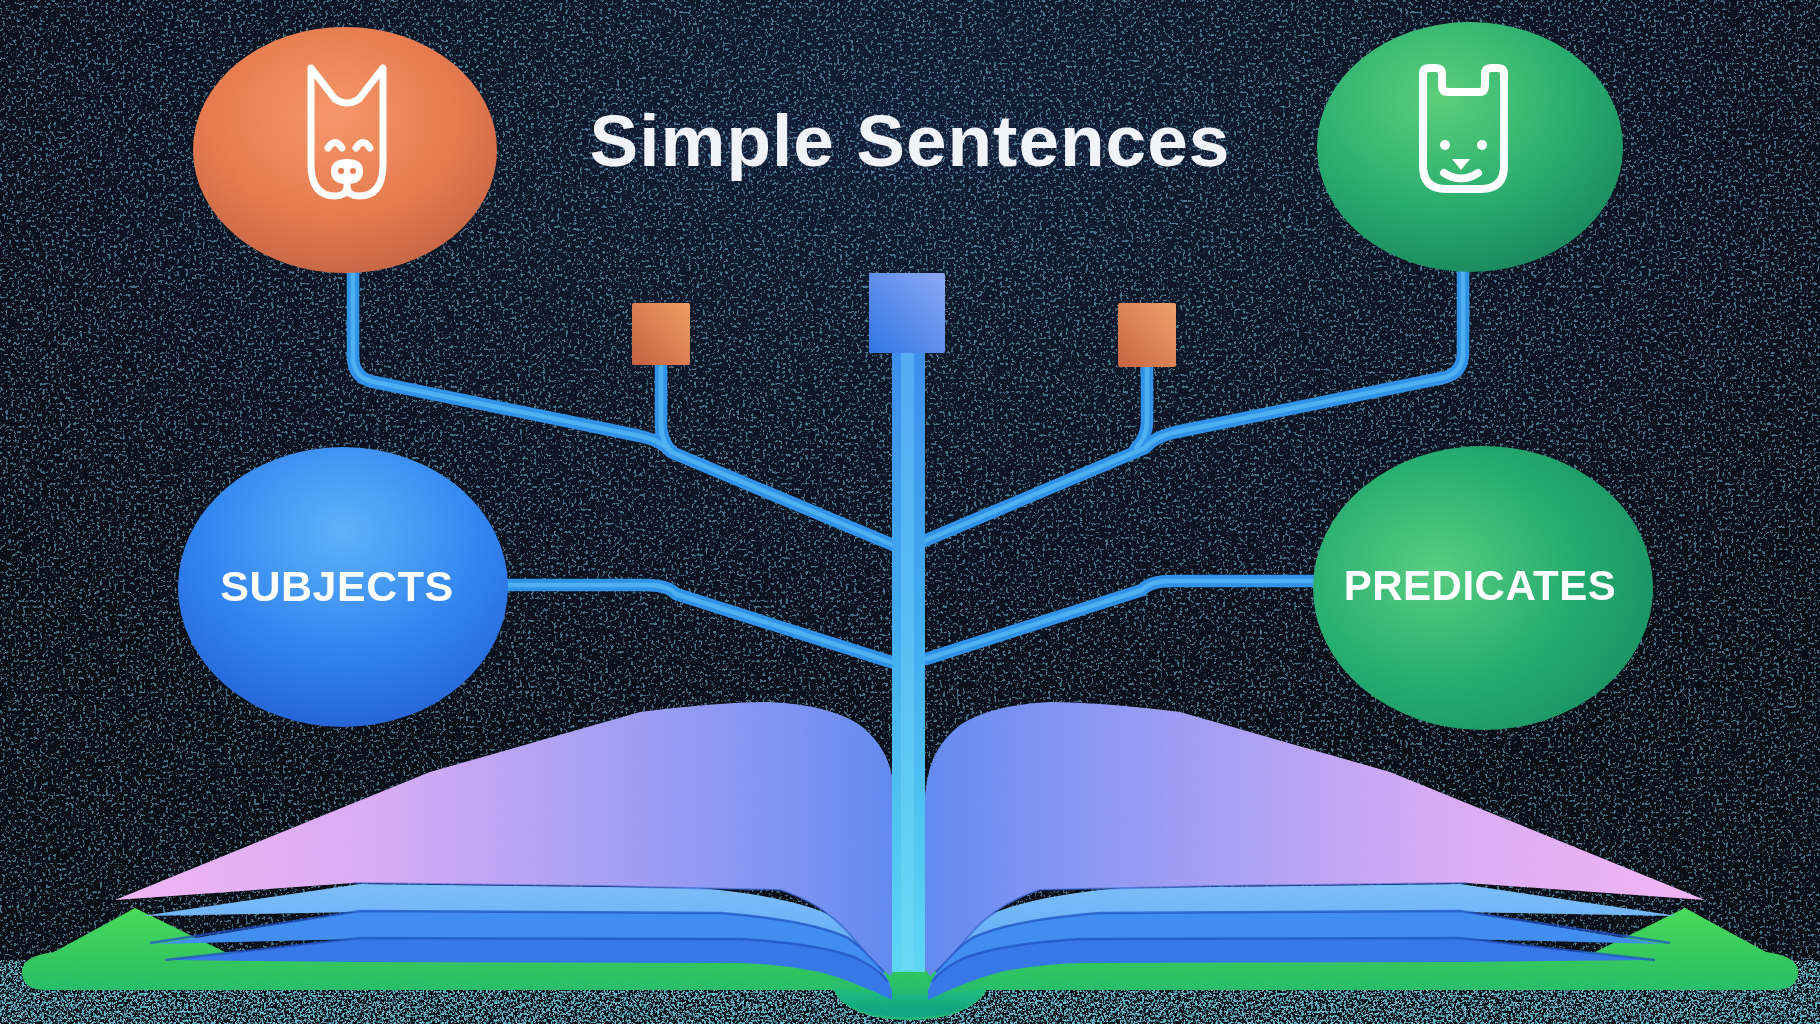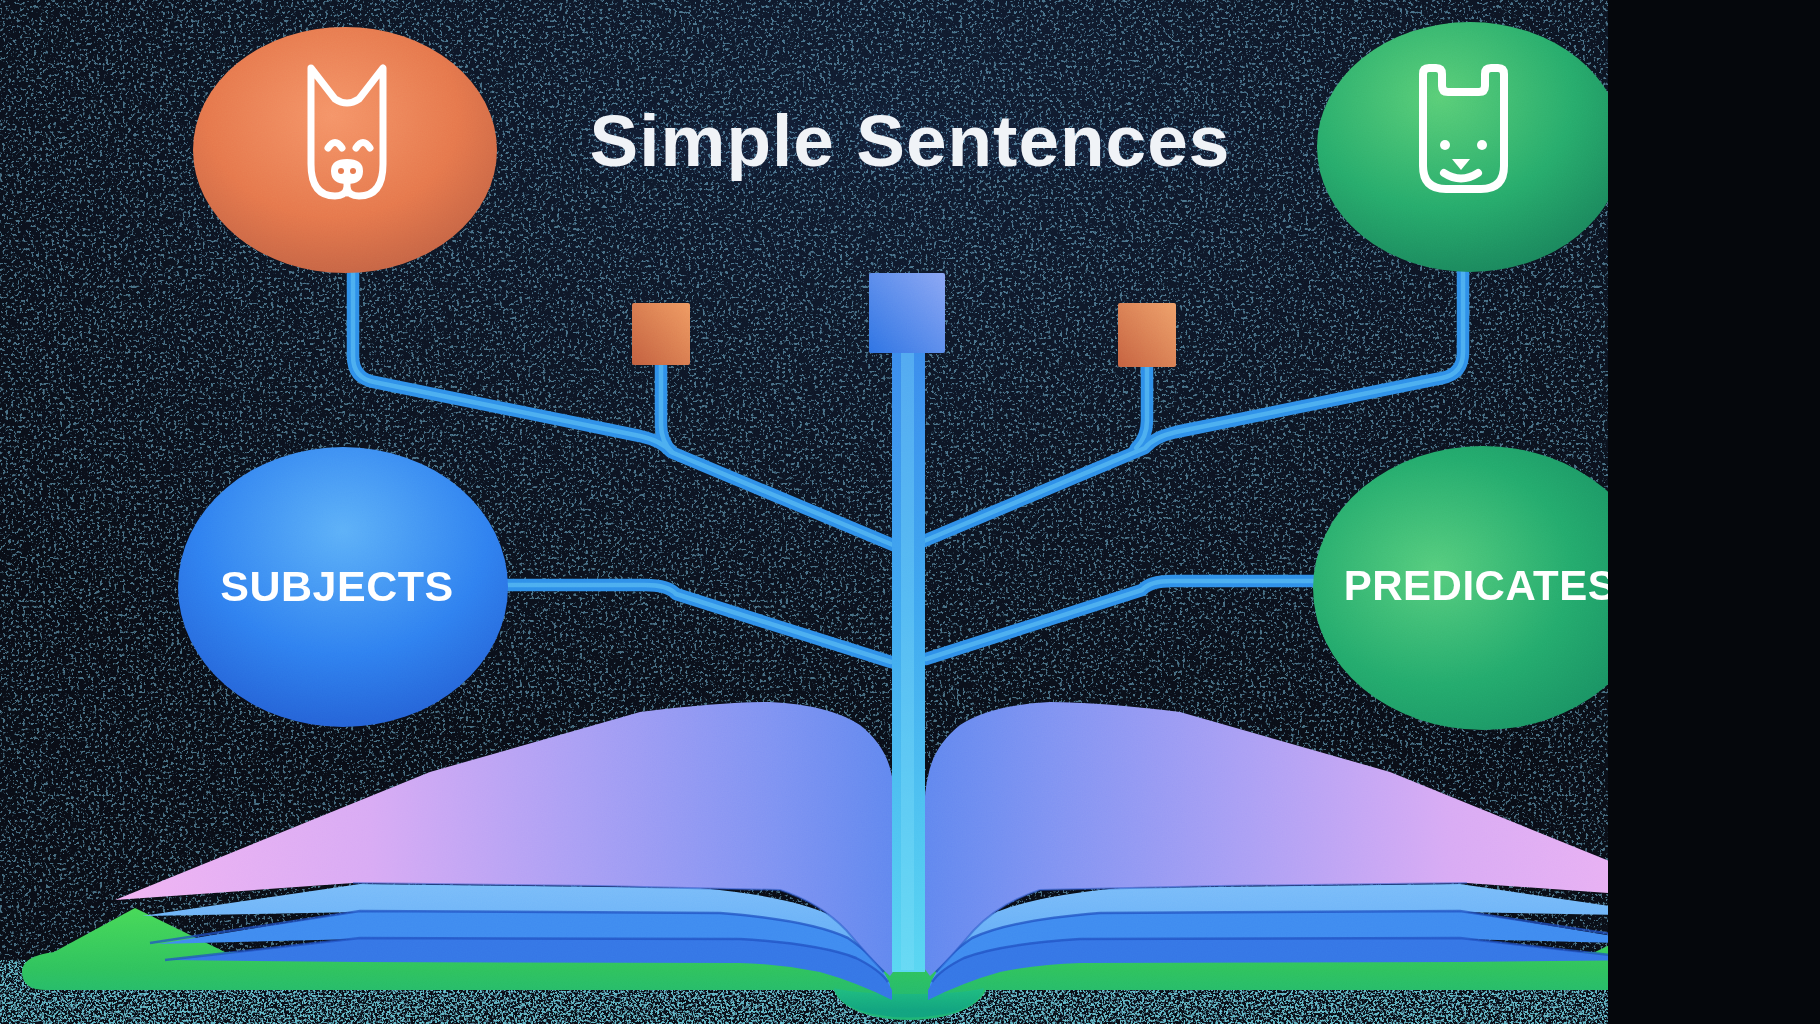--- a/index.html
+++ b/index.html
@@ -1,17 +1,17 @@
 <!DOCTYPE html>
 <html><head>
 <meta charset="utf-8">
 <style>
   html,body{margin:0;padding:0;background:#05070c;}
   .stage{
-    position:relative;width:1608px;height:1024px;overflow:hidden;
+    position:relative;width:1820px;height:1024px;overflow:hidden;
     background:#090d16;
     font-family:"Liberation Sans","DejaVu Sans",sans-serif;
   }
   .stage svg{position:absolute;left:0;top:0;display:block;}
   .overlay-label{
     position:absolute;color:#ffffff;font-weight:bold;white-space:nowrap;
     transform:translate(-50%,-50%);letter-spacing:.5px;
   }
   .title{
     position:absolute;left:910px;top:140px;transform:translate(-50%,-50%);

